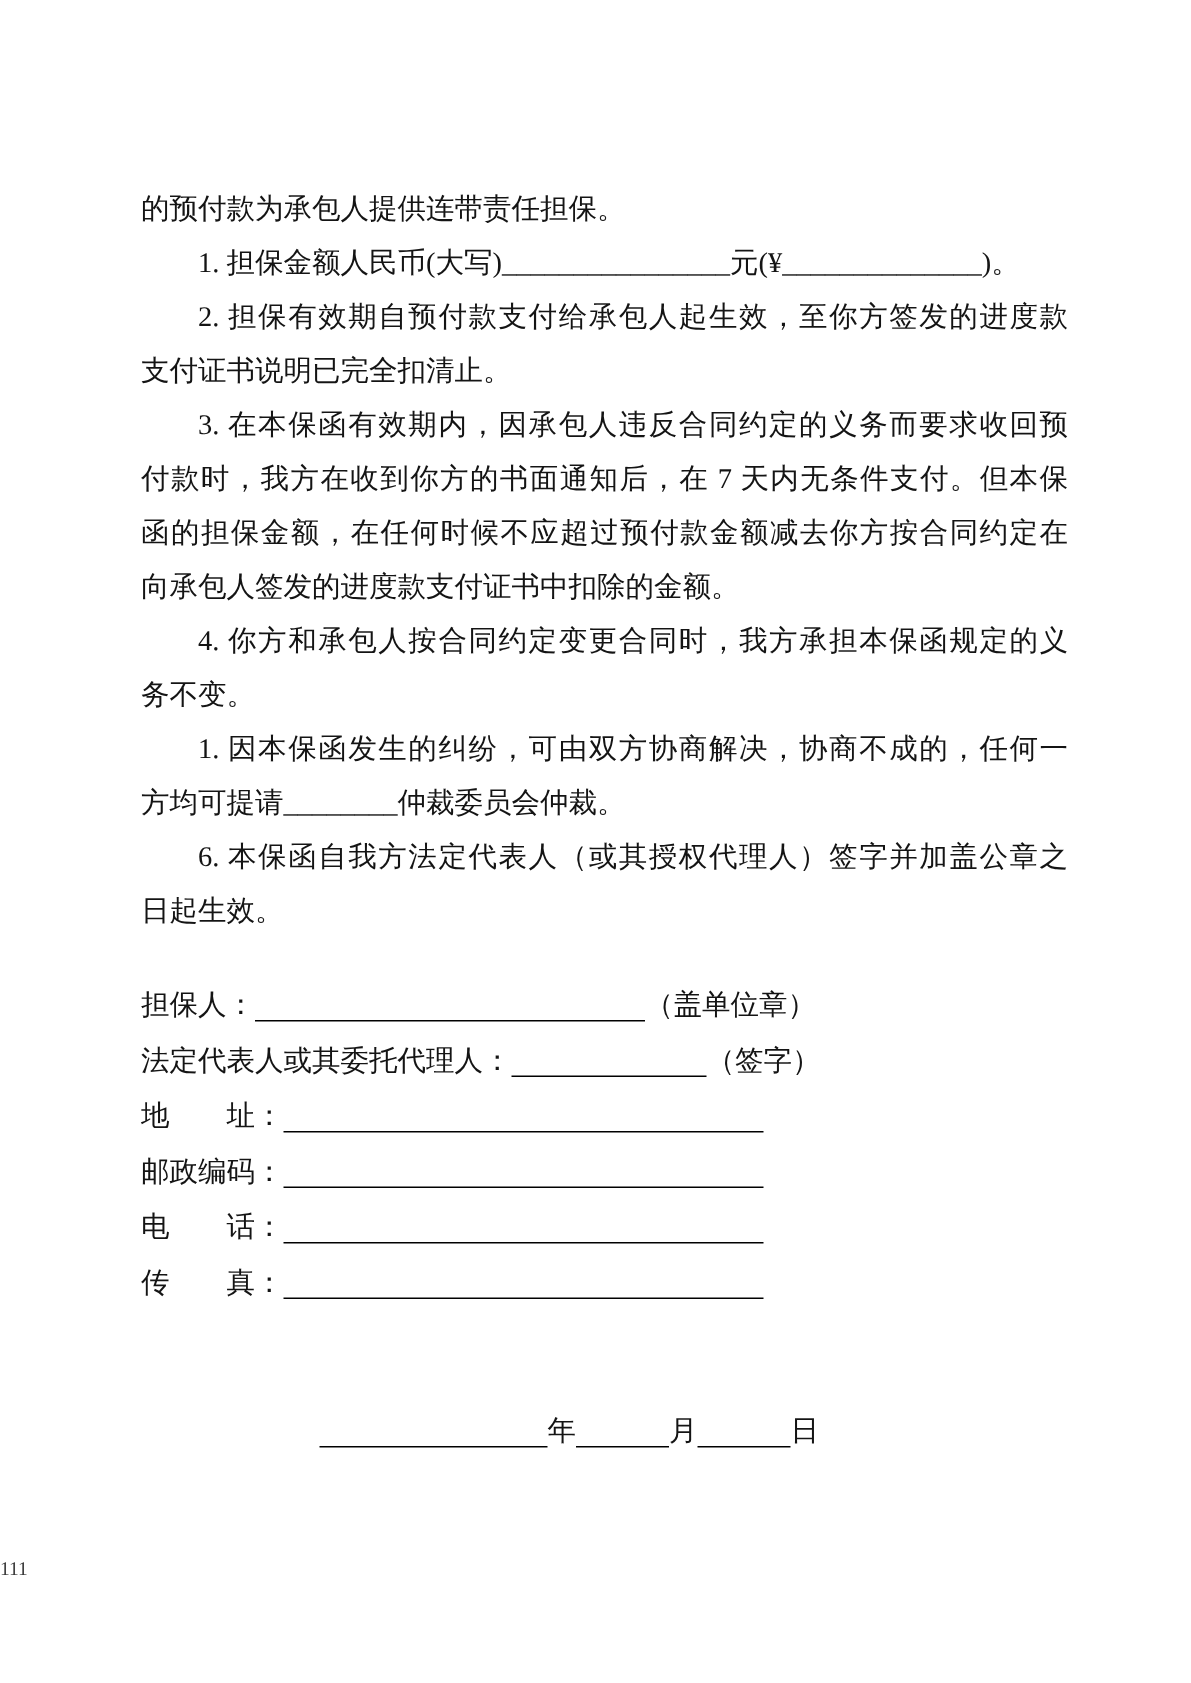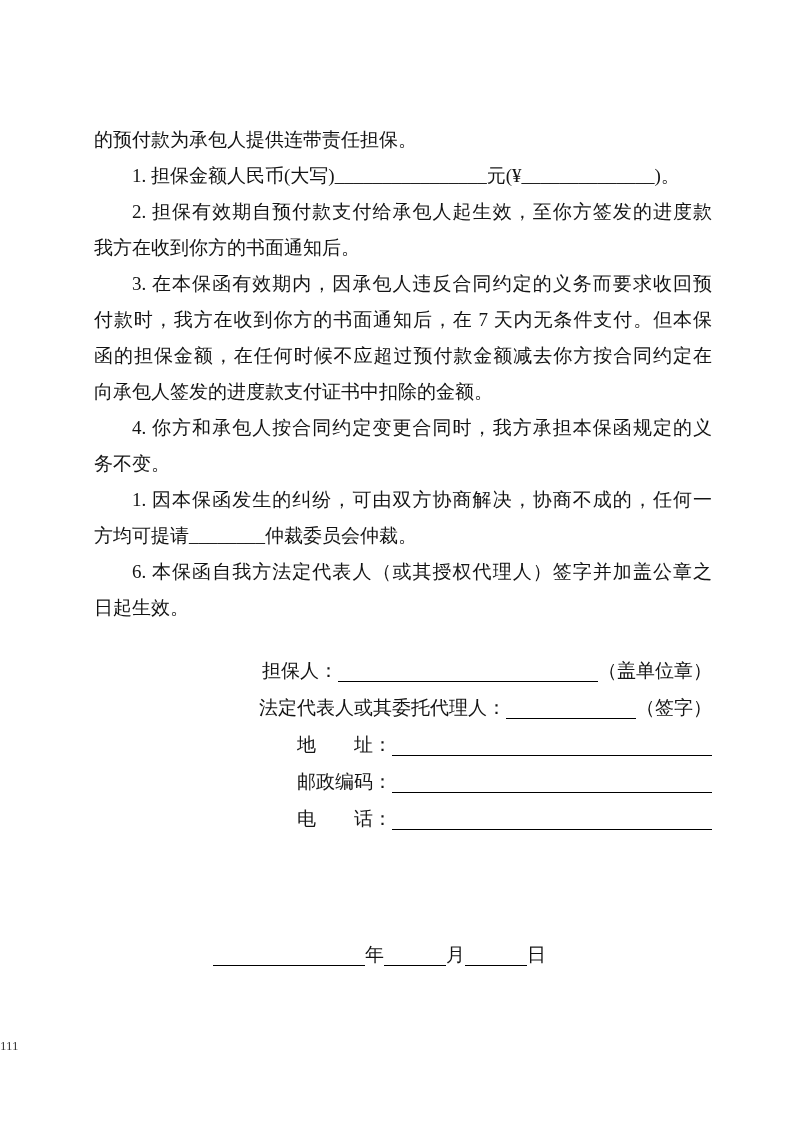--- a/index.html
+++ b/index.html
@@ -10,21 +10,21 @@
     color:#141414;
     font-family:"Liberation Serif","DejaVu Serif",serif;
     font-size:19px;
     overflow:hidden;
   }
   .bodyblock{position:absolute;left:94px;top:78px;width:618px;margin-top:44px;}
   .bline{line-height:36px;white-space:nowrap;}
   .bline.indent{padding-left:38px;}
   .bline.just{text-align:justify;text-align-last:justify;}
   .sigblock{position:absolute;left:94px;top:652px;width:618px;}
-  .srow{line-height:37px;white-space:nowrap;text-align:right;}
+  .srow{line-height:37px;white-space:nowrap;}
   .slabel{letter-spacing:0;}
   .blank{
     display:inline-block;
     border-bottom:1.5px solid #000;
     height:20px;
     vertical-align:-5px;
   }
   .blank.sign{width:260px;}
   .blank.short{width:130px;}
   .blank.full{width:320px;}
@@ -44,38 +44,39 @@
 </style>
 </head>
 <body>
 
 <div class="page">
 
   <div class="bodyblock" id="body-lines">
       <div class="bline">的预付款为承包人提供连带责任担保。</div>
       <div class="bline indent">1. 担保金额人民币(大写)________________元(¥______________)。</div>
       <div class="bline indent just">2. 担保有效期自预付款支付给承包人起生效，至你方签发的进度款</div>
-      <div class="bline">我方在收到你方的书面通知后。</div>
+      <div class="bline">支付证书说明已完全扣清止。</div>
       <div class="bline indent just">3. 在本保函有效期内，因承包人违反合同约定的义务而要求收回预</div>
       <div class="bline just">付款时，我方在收到你方的书面通知后，在 7 天内无条件支付。但本保</div>
       <div class="bline just">函的担保金额，在任何时候不应超过预付款金额减去你方按合同约定在</div>
       <div class="bline">向承包人签发的进度款支付证书中扣除的金额。</div>
       <div class="bline indent just">4. 你方和承包人按合同约定变更合同时，我方承担本保函规定的义</div>
       <div class="bline">务不变。</div>
       <div class="bline indent just">1. 因本保函发生的纠纷，可由双方协商解决，协商不成的，任何一</div>
       <div class="bline">方均可提请________仲裁委员会仲裁。</div>
       <div class="bline indent just">6. 本保函自我方法定代表人（或其授权代理人）签字并加盖公章之</div>
       <div class="bline">日起生效。</div>
     </div>
 
   <div class="sigblock" id="sig-rows">
       <div class="srow"><span class="slabel">担保人：</span><span class="blank sign"></span><span>（盖单位章）</span></div>
       <div class="srow"><span class="slabel">法定代表人或其委托代理人：</span><span class="blank short"></span><span>（签字）</span></div>
       <div class="srow"><span class="slabel">地　　址：</span><span class="blank full"></span></div>
       <div class="srow"><span class="slabel">邮政编码：</span><span class="blank full"></span></div>
       <div class="srow"><span class="slabel">电　　话：</span><span class="blank full"></span></div>
+      <div class="srow"><span class="slabel">传　　真：</span><span class="blank full"></span></div>
     </div>
 
   <div class="dateline"><span class="dblank w150"></span><span>年</span><span class="dblank w62"></span><span>月</span><span class="dblank w62"></span><span>日</span></div>
 
   <div class="pageno">111</div>
 
 </div>
 
 </body></html>

